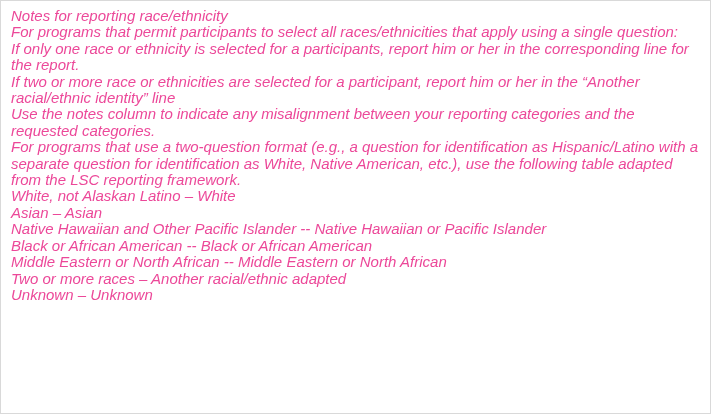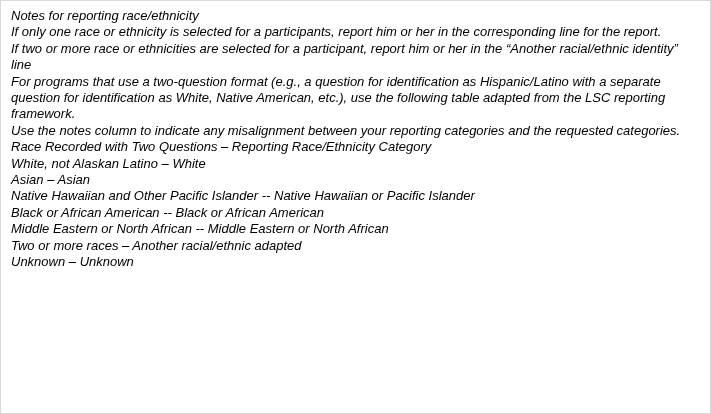--- a/index.html
+++ b/index.html
@@ -20,38 +20,38 @@
     height: 414px;
     box-sizing: border-box;
     border: 1px solid #d9d9d9;
     background: #ffffff;
   }
   .content {
     padding: 7px 10px 0 10px;
   }
   .line {
     font-style: italic;
-    font-size: 13px;
+    font-size: 15px;
     line-height: 16.4px;
-    color: #000000;
+    color: #ec4899;
     white-space: pre-wrap;
     word-wrap: break-word;
   }
 </style>
 </head>
 <body>
 
 <div class="page">
   <div class="content">
     <p class="line">Notes for reporting race/ethnicity</p>
+    <p class="line">For programs that permit participants to select all races/ethnicities that apply using a single question:</p>
     <p class="line">If only one race or ethnicity is selected for a participants, report him or her in the corresponding line for the report.</p>
     <p class="line">If two or more race or ethnicities are selected for a participant, report him or her in the “Another racial/ethnic identity” line</p>
+    <p class="line">Use the notes column to indicate any misalignment between your reporting categories and the requested categories.</p>
     <p class="line">For programs that use a two-question format (e.g., a question for identification as Hispanic/Latino with a separate question for identification as White, Native American, etc.), use the following table adapted from the LSC reporting framework.</p>
-    <p class="line">Use the notes column to indicate any misalignment between your reporting categories and the requested categories.</p>
-    <p class="line">Race Recorded with Two Questions – Reporting Race/Ethnicity Category</p>
     <p class="line">White, not Alaskan Latino – White</p>
     <p class="line">Asian – Asian</p>
     <p class="line">Native Hawaiian and Other Pacific Islander -- Native Hawaiian or Pacific Islander</p>
     <p class="line">Black or African American -- Black or African American</p>
     <p class="line">Middle Eastern or North African -- Middle Eastern or North African</p>
     <p class="line">Two or more races – Another racial/ethnic adapted</p>
     <p class="line">Unknown – Unknown</p>
   </div>
 </div>
 

